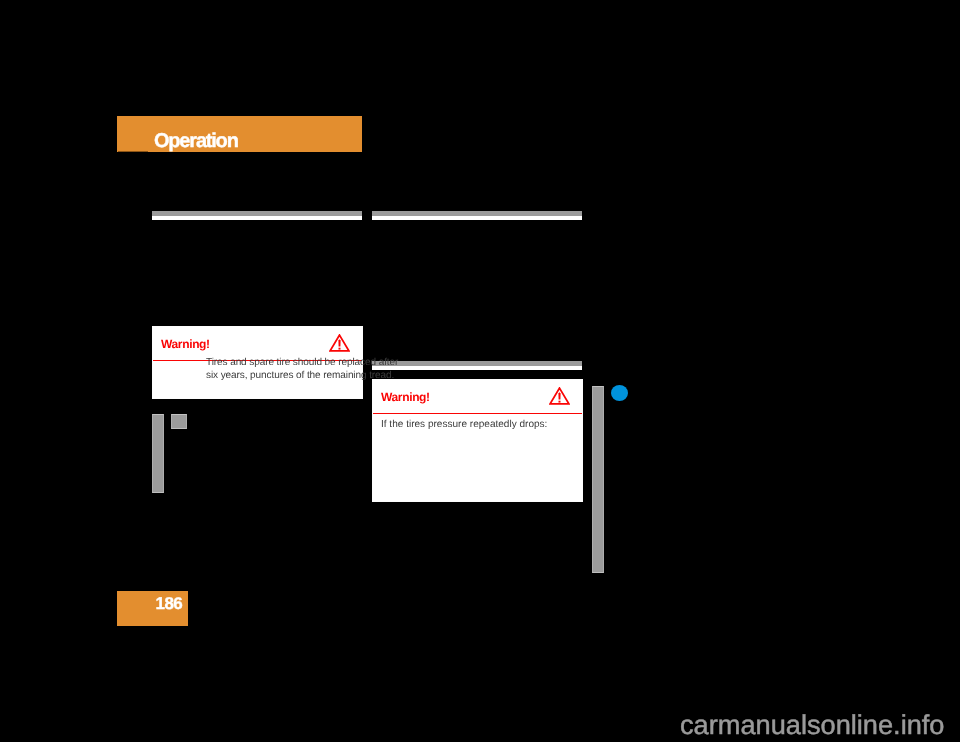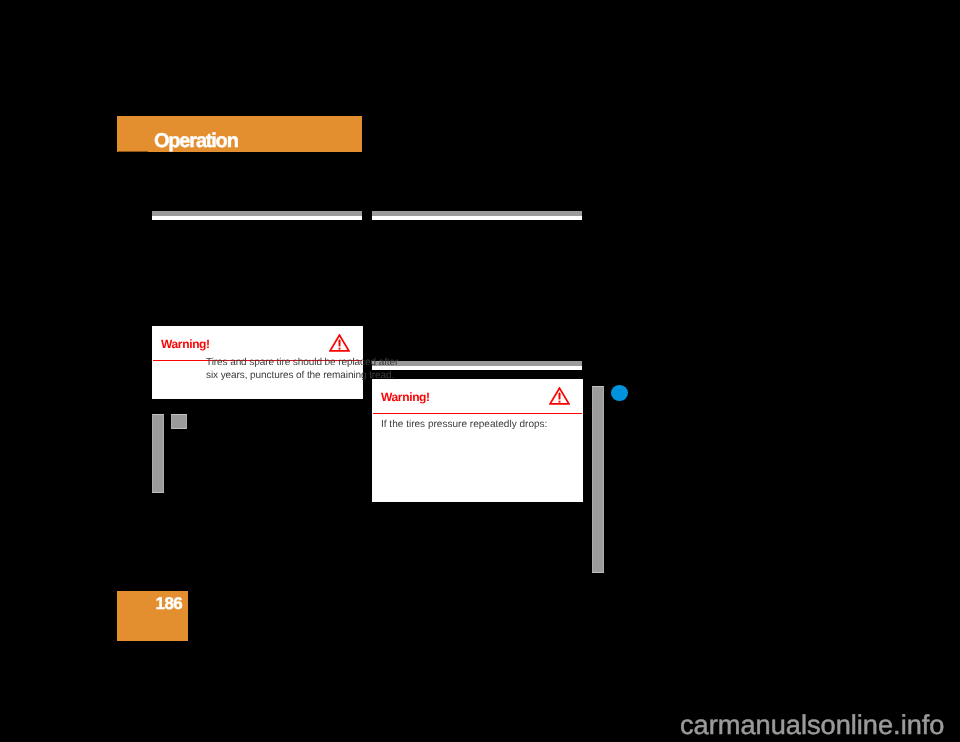--- a/index.html
+++ b/index.html
@@ -50,21 +50,21 @@
   .warnbox li .bullet { position:absolute; left:1.5px; top:1.6px; width:5.2px; height:5.2px; border-radius:50%; background:#0A0A0A; }
 
   
   .gblock { position:absolute; background:#9B9B9B; border:1px solid #AEAEAE; border-top-color:#C2C2C2; border-bottom-color:#BEBEBE; box-sizing:border-box; }
 
   
   .bluedot { position:absolute; background:#0093DD; border-radius:50%; }
 
   
   .pagenum {
-    position:absolute; left:117px; top:591px; width:71px; height:50px;
+    position:absolute; left:117px; top:591px; width:71px; height:35px;
     background:#E38E2F;
   }
   .pagenum .num {
     position:absolute; right:6px; top:3px; color:#FFFFFF;
     font-size:17px; font-weight:bold; letter-spacing:-0.65px;
     -webkit-text-stroke:0.35px #FFFFFF;
   }
 
   
   .watermark {

